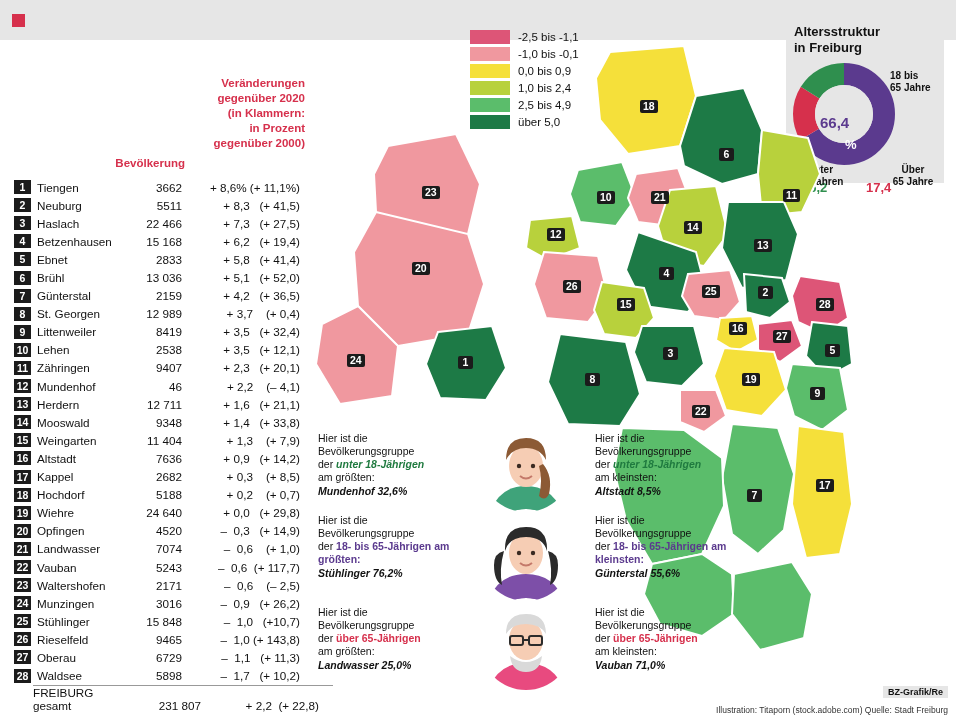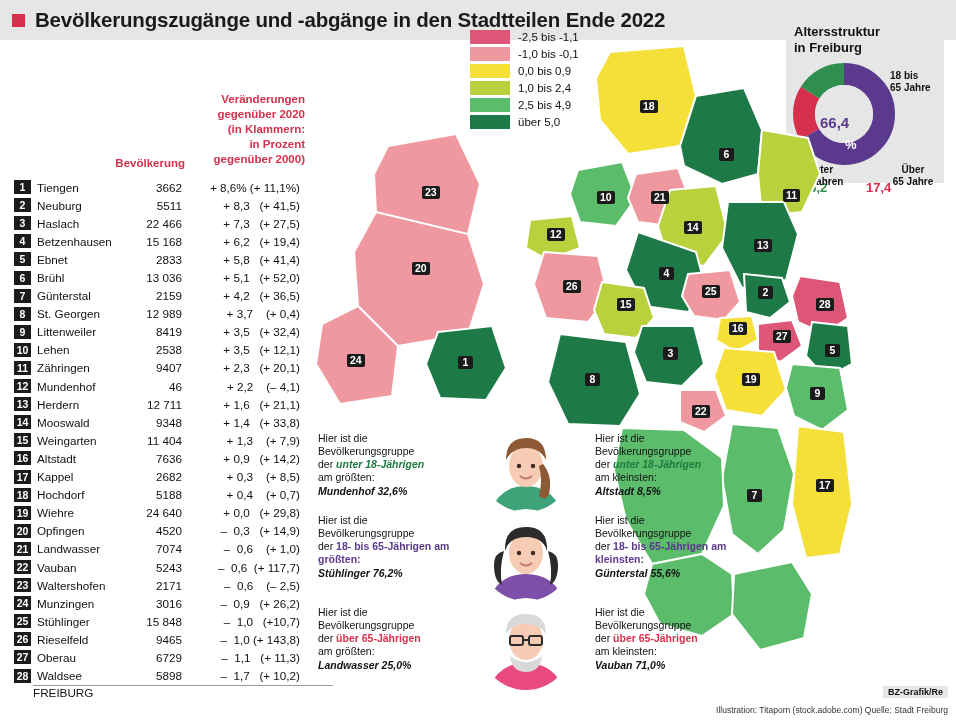--- a/index.html
+++ b/index.html
@@ -21,21 +21,21 @@
   #header .sq {
     width:13px; height:13px; background:#d6304c; margin-left:12px; margin-right:10px;
     flex:0 0 auto;
   }
   #header .title {
     font-size:20.5px; font-weight:bold; color:#1a1a1a; letter-spacing:-0.2px;
   }
 
   
   #legend-head {
-    position:absolute; left:95px; top:92px; width:210px;
+    position:absolute; left:95px; top:76px; width:210px;
     text-align:right;
     font-size:11.5px; font-weight:bold; color:#d6304c; line-height:1.3;
   }
   #legend-bev {
     position:absolute; left:60px; top:157px; width:125px;
     text-align:right;
     font-size:11.5px; font-weight:bold; color:#d6304c;
   }
 
   #table {
@@ -134,21 +134,20 @@
   #credit {
     position:absolute; right:8px; bottom:5px;
     font-size:8.5px; color:#333; text-align:right;
   }
 </style>
 </head>
 <body>
 
 <div id="header">
   <div class="sq"></div>
-  <div class="title">Bevölkerungszugänge und -abgänge in den Stadtteilen Ende 2022</div>
 </div>
 
 <div id="legend-head">
   <div>Veränderungen</div>
   <div>gegenüber 2020</div>
   <div>(in Klammern:</div>
   <div>in Prozent</div>
   <div>gegenüber 2000)</div>
 </div>
 <div id="legend-bev">Bevölkerung</div>
@@ -253,21 +252,21 @@
     <div class="row">
       <span class="num">17</span>
       <span class="name">Kappel</span>
       <span class="pop">2682</span>
       <span class="chg">+ 0,3    (+ 8,5)</span>
     </div>
     <div class="row">
       <span class="num">18</span>
       <span class="name">Hochdorf</span>
       <span class="pop">5188</span>
-      <span class="chg">+ 0,4    (+ 0,7)</span>
+      <span class="chg">+ 0,2    (+ 0,7)</span>
     </div>
     <div class="row">
       <span class="num">19</span>
       <span class="name">Wiehre</span>
       <span class="pop">24 640</span>
       <span class="chg">+ 0,0   (+ 29,8)</span>
     </div>
     <div class="row">
       <span class="num">20</span>
       <span class="name">Opfingen</span>
@@ -319,20 +318,25 @@
     <div class="row">
       <span class="num">28</span>
       <span class="name">Waldsee</span>
       <span class="pop">5898</span>
       <span class="chg">–  1,7   (+ 10,2)</span>
     </div>
   </div>
 
 <div id="total">
   <div class="t1">FREIBURG</div>
+  <div class="t2">
+    <span class="lbl">gesamt</span>
+    <span class="pop">231 807</span>
+    <span class="chg">+ 2,2  (+ 22,8)</span>
+  </div>
 </div>
 
 <div id="colorlegend">
     <div class="cl-row">
       <span class="cl-sw" style="background:#dd5577"></span>
       <span class="cl-tx">-2,5 bis -1,1</span>
     </div>
     <div class="cl-row">
       <span class="cl-sw" style="background:#f0989f"></span>
       <span class="cl-tx">-1,0 bis -0,1</span>

